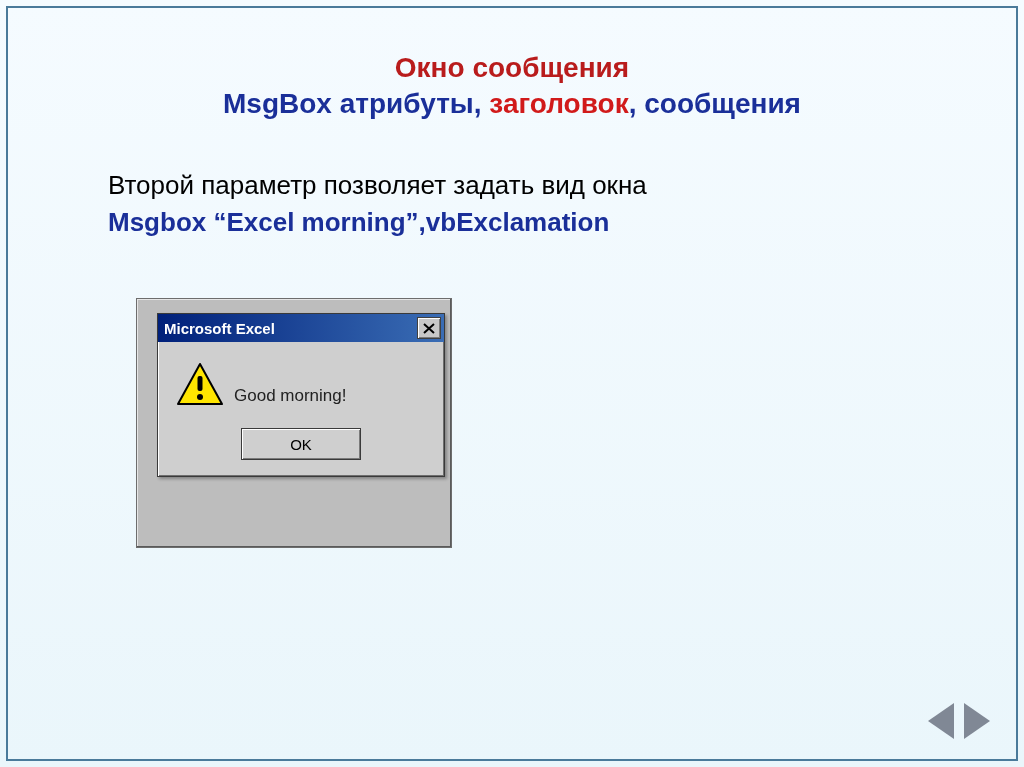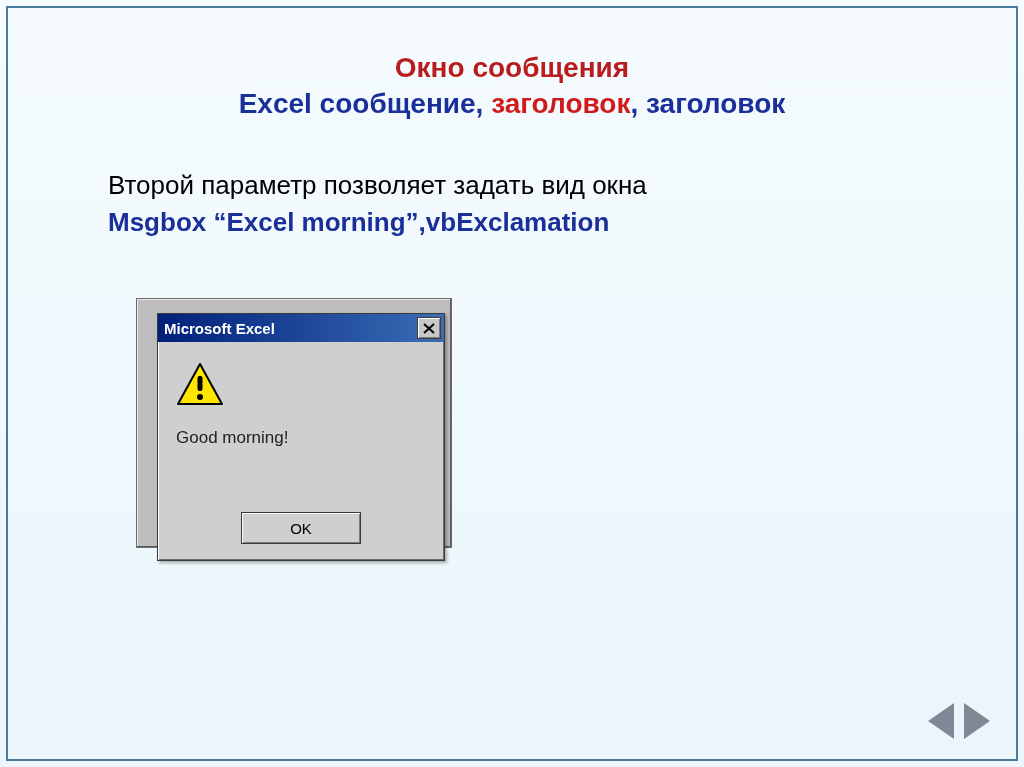--- a/index.html
+++ b/index.html
@@ -81,24 +81,23 @@
     box-shadow: inset 1px 1px 0 #fff, inset -1px -1px 0 #7a7a7a;
     display: flex; align-items: center; justify-content: center;
     color: #000;
     font-family: Arial, sans-serif;
     font-size: 13px;
     line-height: 1;
   }
   .close-btn svg { display:block; }
   .dlg-body {
     display: flex;
-    align-items: flex-start;
-    gap: 22px;
+    align-items: flex-end;
+    gap: 10px;
     padding: 20px 18px 18px 18px;
-    flex-direction: column;
   }
   .exclam {
     width: 48px; height: 44px;
     display:flex; align-items:center; justify-content:center;
   }
   .dlg-msg {
     color: #222;
     font-size: 17px;
     font-family: Tahoma, Arial, sans-serif;
   }
@@ -108,21 +107,21 @@
     padding: 4px 0 16px 0;
   }
   .ok-btn {
     width: 118px;
     height: 30px;
     background: #cfcfcf;
     border: 1px solid #3a3a3a;
     box-shadow: inset 1px 1px 0 #fff, inset -1px -1px 0 #7a7a7a;
     font-family: Tahoma, Arial, sans-serif;
     font-size: 15px;
-    display:flex; align-items:center; justify-content:center;margin-top:42px;
+    display:flex; align-items:center; justify-content:center;
   }
   
   .nav {
     position: absolute;
     right: 26px;
     bottom: 20px;
     display: flex;
     gap: 10px;
   }
   .nav .arrow {
@@ -141,21 +140,21 @@
   }
 </style>
 </head>
 <body>
 
 <div class="frame">
 
   <div class="heading">
     <div class="line1">Окно сообщения</div>
     <div class="line2">
-      <span>Excel сообщение, </span><span class="attrib">заголовок</span><span class="rest">, заголовок</span>
+      <span>MsgBox атрибуты, </span><span class="attrib">заголовок</span><span class="rest">, сообщения</span>
     </div>
   </div>
 
   <div class="body-text">
     <div>Второй параметр позволяет задать вид окна</div>
     <div class="code-line">Msgbox “Excel morning”,vbExclamation</div>
   </div>
 
   <div class="dlg-wrap">
     <div class="dlg">

